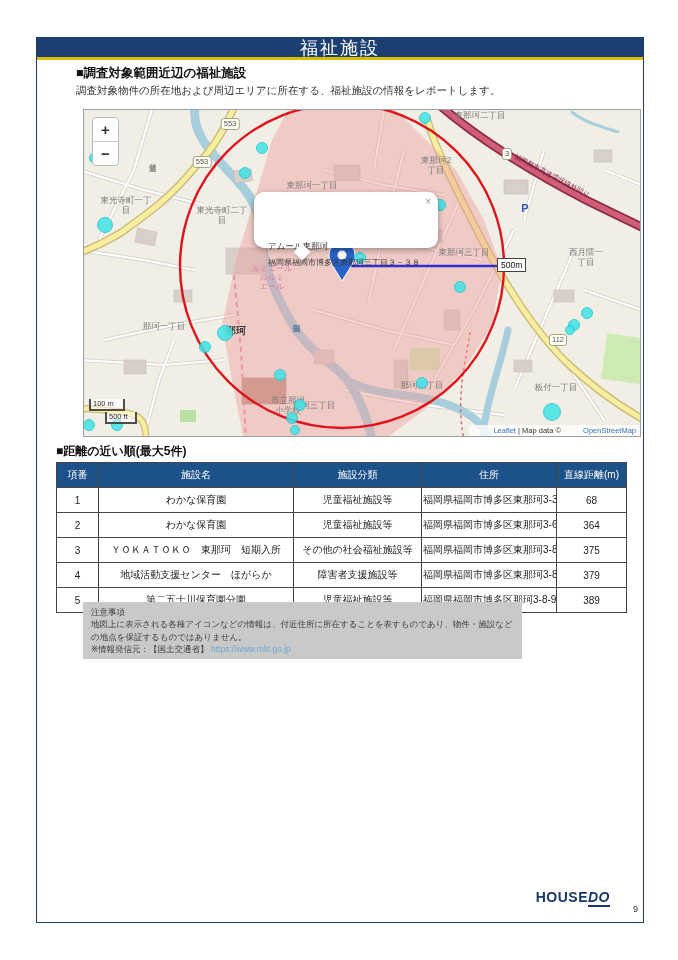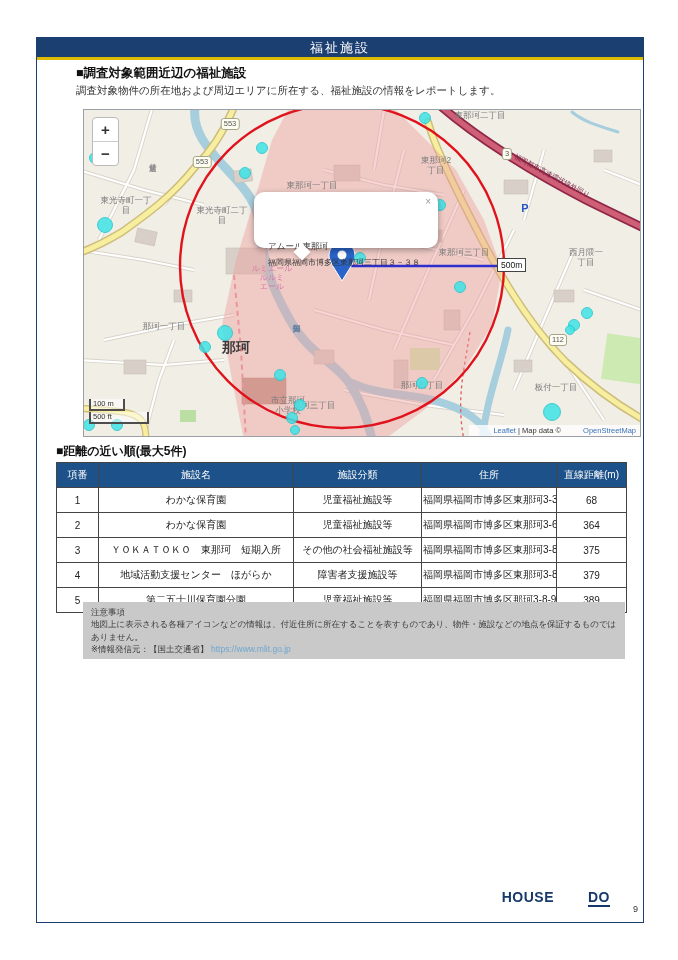--- a/index.html
+++ b/index.html
@@ -1,37 +1,37 @@
 <!DOCTYPE html>
 <html><head>
 <meta charset="utf-8">
 <style>
   html,body{margin:0;padding:0;}
   body{width:678px;height:960px;background:#ffffff;position:relative;
        font-family:"Liberation Sans","DejaVu Sans",sans-serif;color:#222;}
   .frame{position:absolute;left:36px;top:37px;width:608px;height:886px;
          border:1px solid #1c3f72;background:#fff;box-sizing:border-box;}
   .band{height:19px;background:#1c3f72;color:#fff;display:flex;align-items:center;
-        justify-content:center;font-size:13px;letter-spacing:2px;}
+        justify-content:center;font-size:18px;letter-spacing:2px;}
   .yellowline{height:3px;background:#ddbb00;}
   .sec-head{position:absolute;left:39px;top:27px;font-size:12.5px;font-weight:bold;color:#111;}
   .sec-desc{position:absolute;left:39px;top:46px;font-size:10.5px;color:#333;}
 
   
   .map{position:absolute;left:46px;top:71px;width:558px;height:328px;background:#f1eee6;
        border:1px solid #9aa0a6;overflow:hidden;box-sizing:border-box;}
   .map svg{position:absolute;left:0;top:0;}
   .overlay{position:absolute;left:0;top:0;width:100%;height:100%;}
   .mlabel{position:absolute;font-size:8.5px;color:#7a7a7a;transform:translate(-50%,-50%);
           text-align:center;line-height:1.15;white-space:pre-line;pointer-events:none;}
   .mlabel.shop{color:#d678a6;font-size:8px;}
   .mlabel.river{color:#55799c;writing-mode:vertical-rl;font-size:8px;}
   .mlabel.roadv{color:#8a8a8a;writing-mode:vertical-rl;font-size:7.5px;}
   .mlabel.hwy{color:#7c2040;font-size:7px;white-space:nowrap;}
-  .mlabel.station{color:#3a3a3a;font-weight:bold;font-size:14px;margin-top:16px;}
+  .mlabel.station{color:#3a3a3a;font-weight:bold;font-size:10px;}
   .mlabel.parking{color:#2457c5;font-weight:bold;font-size:11px;}
   .shield{position:absolute;background:#fffef3;border:1px solid #a4a488;border-radius:3px;
           font-size:7.5px;color:#555;padding:0 2px;line-height:10px;transform:translate(-50%,-50%);}
   .dot{position:absolute;background:#3fe3e6;border:1px solid #27c4cb;border-radius:50%;
        opacity:.85;transform:translate(-50%,-50%);}
   .popup{position:absolute;left:170px;top:82px;width:184px;height:56px;background:#fff;
          border-radius:10px;box-shadow:0 2px 6px rgba(0,0,0,.35);box-sizing:border-box;
          padding:9px 10px 0 14px;}
   .popup-title{font-size:8.5px;color:#333;margin-bottom:4px;margin-top:40px;}
   .popup-addr{font-size:8px;color:#333;}
@@ -40,43 +40,43 @@
               transform:rotate(45deg);box-shadow:2px 2px 3px rgba(0,0,0,.15);}
   .zoomctl{position:absolute;left:8px;top:7px;width:25px;background:#fff;border:1px solid #bbb;
            border-radius:4px;overflow:hidden;}
   .zoomctl .zbtn{height:23px;display:flex;align-items:center;justify-content:center;
            font-size:15px;font-weight:bold;color:#333;cursor:pointer;}
   .zoomctl .zbtn + .zbtn{border-top:1px solid #ccc;}
   .radius-label{position:absolute;left:413px;top:148px;background:#fff;border:1px solid #444;
            font-size:8.5px;color:#111;padding:0 3px;line-height:12px;}
   .scalebox{position:absolute;left:5px;bottom:12px;font-size:7.5px;color:#333;}
   .scale-m{width:36px;border:2px solid #4d4d4d;border-top:none;padding:0 2px 1px 2px;box-sizing:border-box;background:rgba(255,255,255,.5);}
-  .scale-ft{width:60px;border:2px solid #4d4d4d;border-top:none;padding:0 2px 1px 2px;box-sizing:border-box;margin-top:1px;background:rgba(255,255,255,.5);}
+  .scale-ft{width:32px;border:2px solid #4d4d4d;border-top:none;padding:0 2px 1px 2px;box-sizing:border-box;margin-top:1px;background:rgba(255,255,255,.5);margin-left:16px;}
   .attrib{position:absolute;right:0;bottom:0;background:rgba(255,255,255,.78);font-size:7.5px;
           color:#333;padding:1px 4px;}
   .attrib .alink{color:#3b74bc;text-decoration:none;margin-left:20px;}
 
   
   .tbl-head{position:absolute;left:19px;top:405px;font-size:12px;font-weight:bold;color:#111;}
   table.facilities{position:absolute;left:19px;top:424px;width:570px;border-collapse:collapse;
           font-size:10px;table-layout:fixed;}
   table.facilities th{background:#1d5189;color:#fff;font-weight:normal;border:1px solid #444;
           height:22px;text-align:center;}
   table.facilities td{border:1px solid #444;height:22px;text-align:center;color:#222;
           overflow:hidden;white-space:nowrap;}
   td.c-name{color:#5fb0da;}
 
   
-  .notes{position:absolute;left:46px;top:564px;width:542px;background:#c9c9c9;box-sizing:border-box;
+  .notes{position:absolute;left:46px;top:564px;width:439px;background:#c9c9c9;box-sizing:border-box;
          padding:4px 8px;font-size:8.5px;color:#3c3c3c;line-height:1.45;}
   .notes .src-link{color:#6fa8d0;text-decoration:none;}
 
   
   .logo{position:absolute;right:33px;bottom:17px;color:#17386b;font-size:14px;font-weight:bold;letter-spacing:.5px;}
-  .logo .do{border-bottom:2px solid #17386b;margin-left:34px;}
+  .logo .do{font-style:italic;border-bottom:2px solid #17386b;}
   .pagenum{position:absolute;right:5px;bottom:8px;font-size:9px;color:#333;}
 </style>
 </head>
 <body>
 
 <div class="frame">
   <div class="band">福祉施設</div>
   <div class="yellowline"></div>
 
   <div class="sec-head">■調査対象範囲近辺の福祉施設</div>

